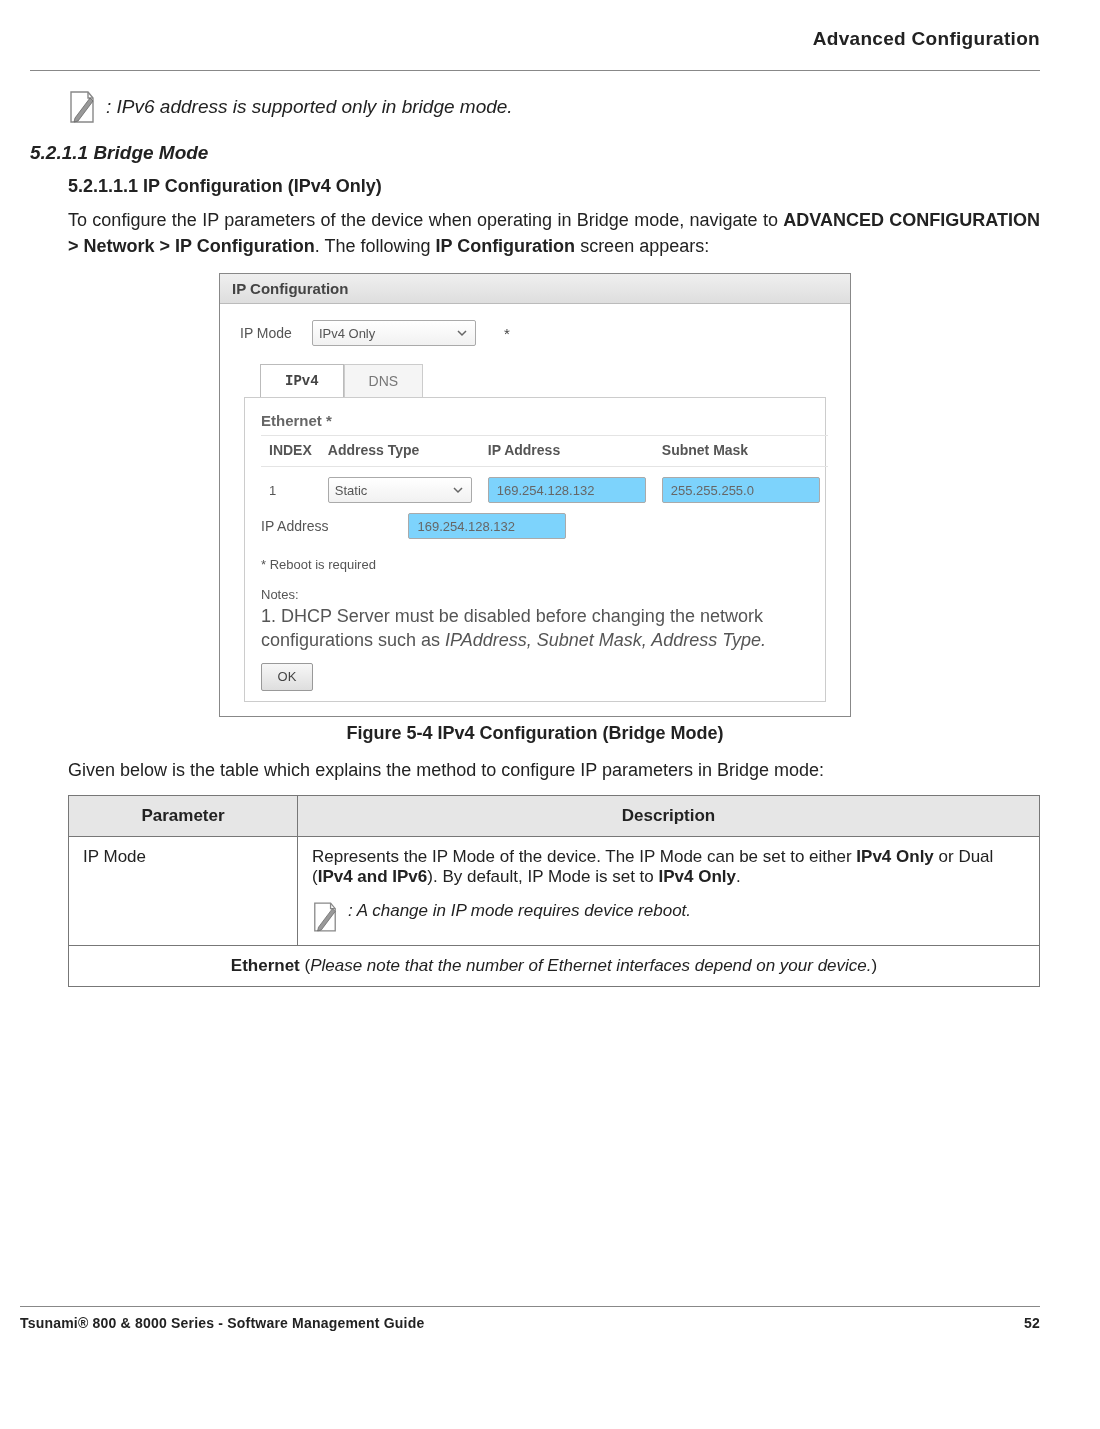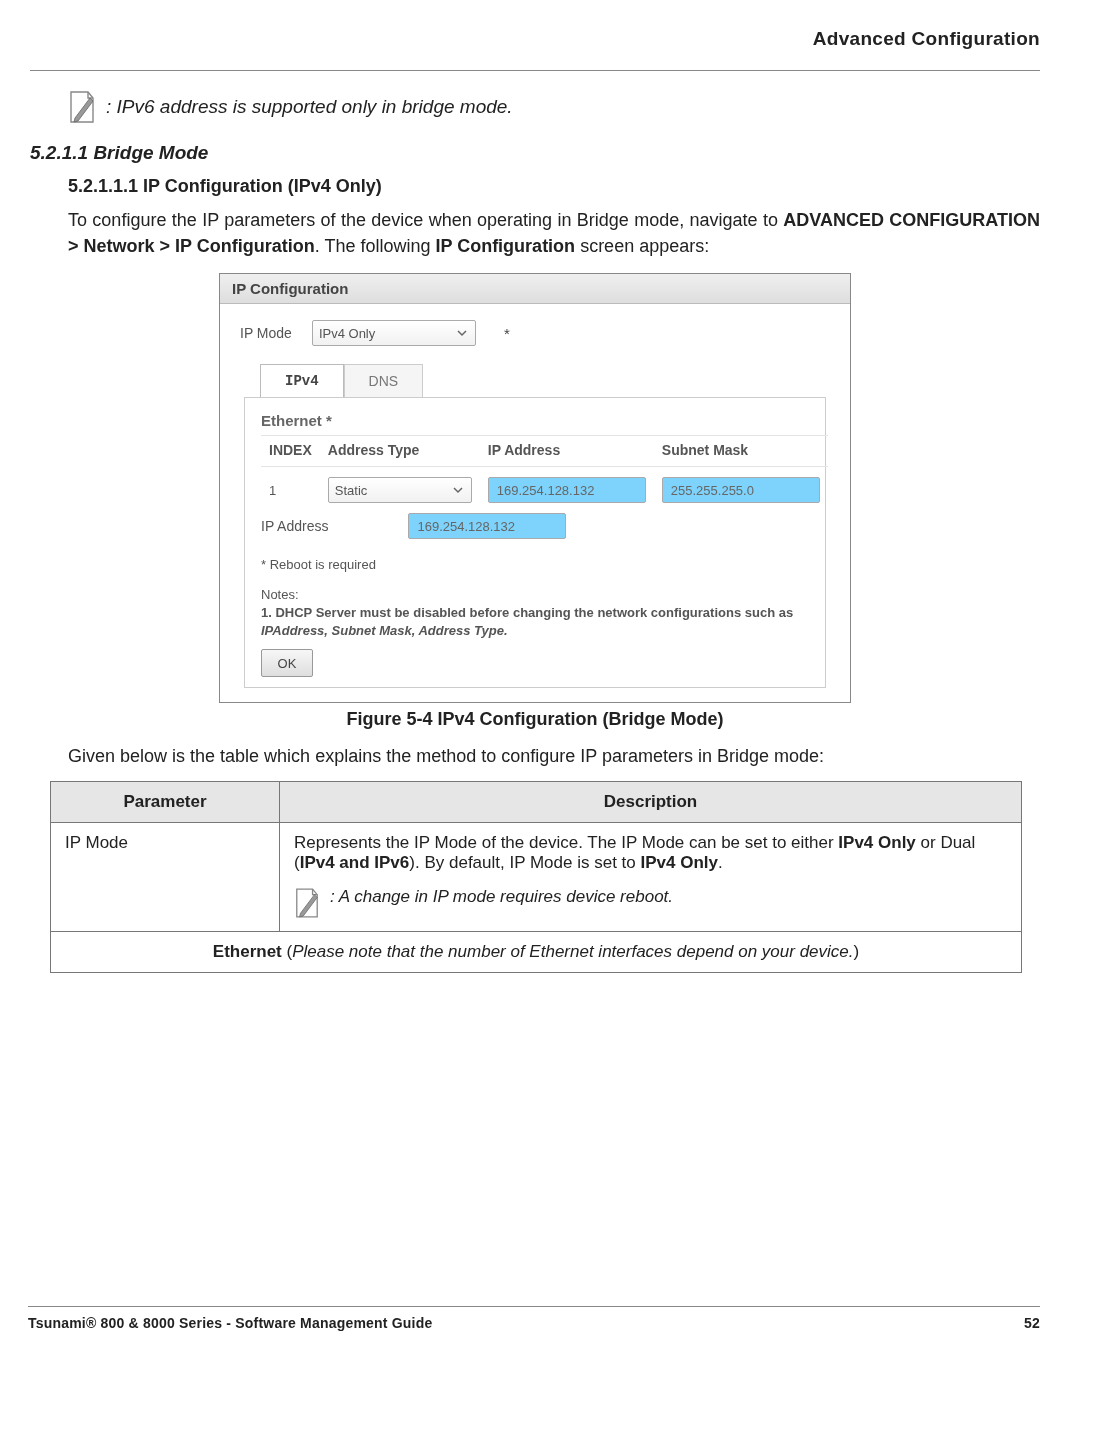--- a/index.html
+++ b/index.html
@@ -31,33 +31,33 @@
   .tabpanel { border: 1px solid #ccc; margin: 0 4px 0 4px; padding: 14px 16px 10px 16px; }
   .eth-lbl { font-size: 15px; color: #666; font-weight: 700; margin-bottom: 6px; }
   .eth-table { width: 100%; border-collapse: collapse; }
   .eth-table th { text-align: left; font-size: 14px; color: #555; font-weight: 700; padding: 6px 8px 8px 8px; border-bottom: 1px solid #e4e4e4; border-top: 1px solid #e4e4e4; }
   .eth-table td { font-size: 13px; color: #555; padding: 10px 8px; vertical-align: middle; }
   .txt-input { display: inline-flex; align-items: center; width: 140px; height: 24px; border: 1px solid #aaa; background: #7dd3fc; font-size: 13px; color: #666; padding: 0 8px; border-radius: 2px; }
   .gw-lbl { font-size: 15px; color: #666; font-weight: 700; margin: 20px 0 8px 0; }
   .gw-row { display: flex; align-items: center; gap: 80px; }
   .ftr-req { font-size: 13px; color: #555; margin-top: 18px; }
   .ftr-notes-h { font-size: 13px; color: #555; margin-top: 15px; }
-  .ftr-notes { font-size: 13px; color: #555; margin-top: 2px; line-height: 1.35; font-weight: bold; }
+  .ftr-notes { font-size: 18px; color: #555; margin-top: 2px; line-height: 1.35; }
   .ftr-notes .it { font-style: italic; }
   .ok-btn { display: inline-flex; align-items: center; justify-content: center; width: 50px; height: 26px; border: 1px solid #999; background: linear-gradient(#f7f7f7,#dedede); font-size: 13px; color: #444; margin-top: 10px; border-radius: 2px; }
   .fig-caption { text-align: center; font-weight: 700; font-size: 18px; margin: 6px 0 16px 0; }
   .para { font-size: 18px; margin: 0 0 14px 38px; }
-  .params-table { width: calc(100% - 38px); margin-left: 20px; border-collapse: collapse; }
+  .params-table { width: calc(100% - 38px); margin-left: 38px; border-collapse: collapse; }
   .params-table th, .params-table td { border: 1.5px solid #777; padding: 10px 14px; font-size: 17px; vertical-align: top; }
   .params-table th { background: #e6e6e6; font-weight: 700; text-align: center; }
   .params-table .col-p { width: 200px; }
   .cell-note-row { display: flex; align-items: flex-start; gap: 8px; margin-top: 14px; }
   .cell-note-text { font-style: italic; }
   .eth-section-row td { background: #fff; text-align: center; }
-  .footer { position: absolute; left: 28px; right: 60px; bottom: 30px; margin-top: 27px; }
+  .footer { position: absolute; left: 20px; right: 60px; bottom: 30px; margin-top: 27px; }
   .footer-line { border: none; border-top: 1px solid #888; margin: 0 0 8px 0; }
   .footer-row { display: flex; justify-content: space-between; font-size: 14px; font-weight: 700; letter-spacing: 0.2px; }
   .icon-pencil svg { display: block; }
 </style>
 </head>
 <body>
 
 <div class="page">
   <div class="header-title">Advanced Configuration</div>
   <hr class="hr-top">

